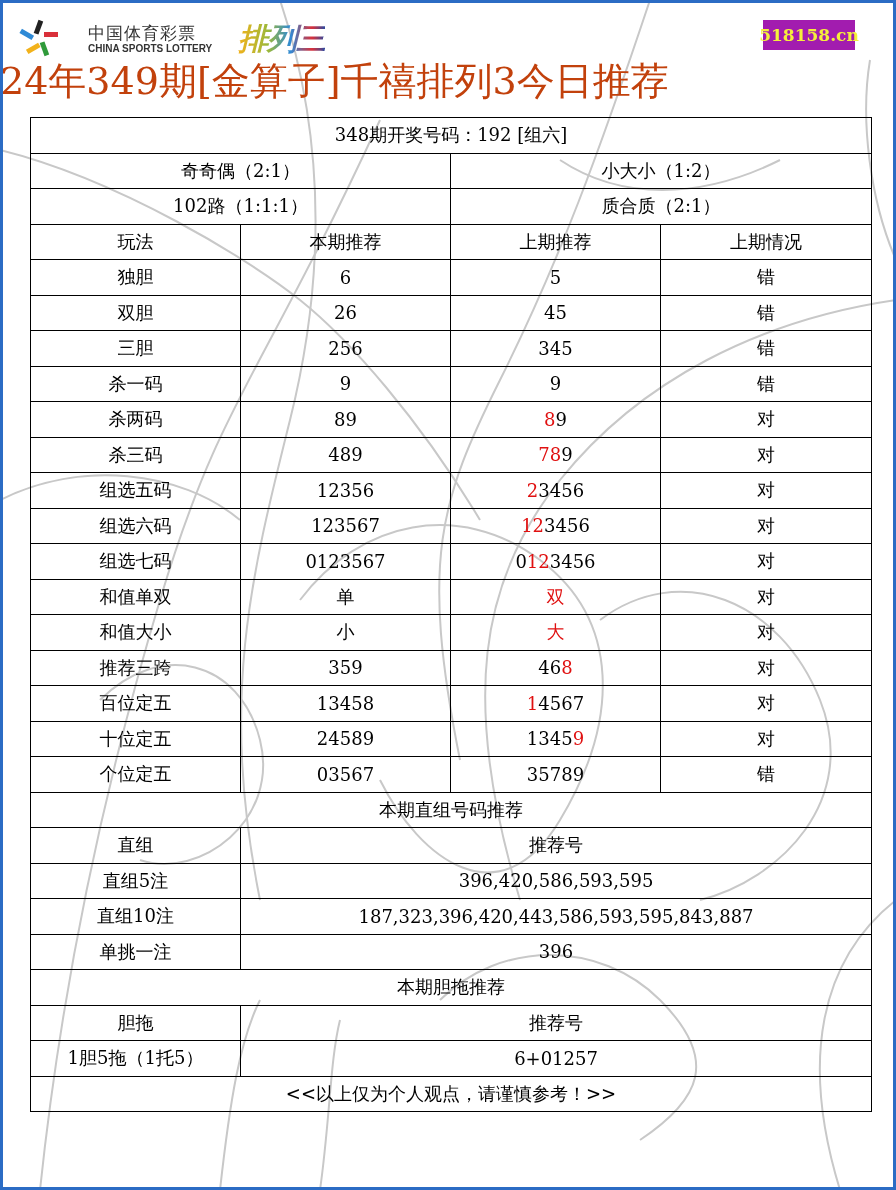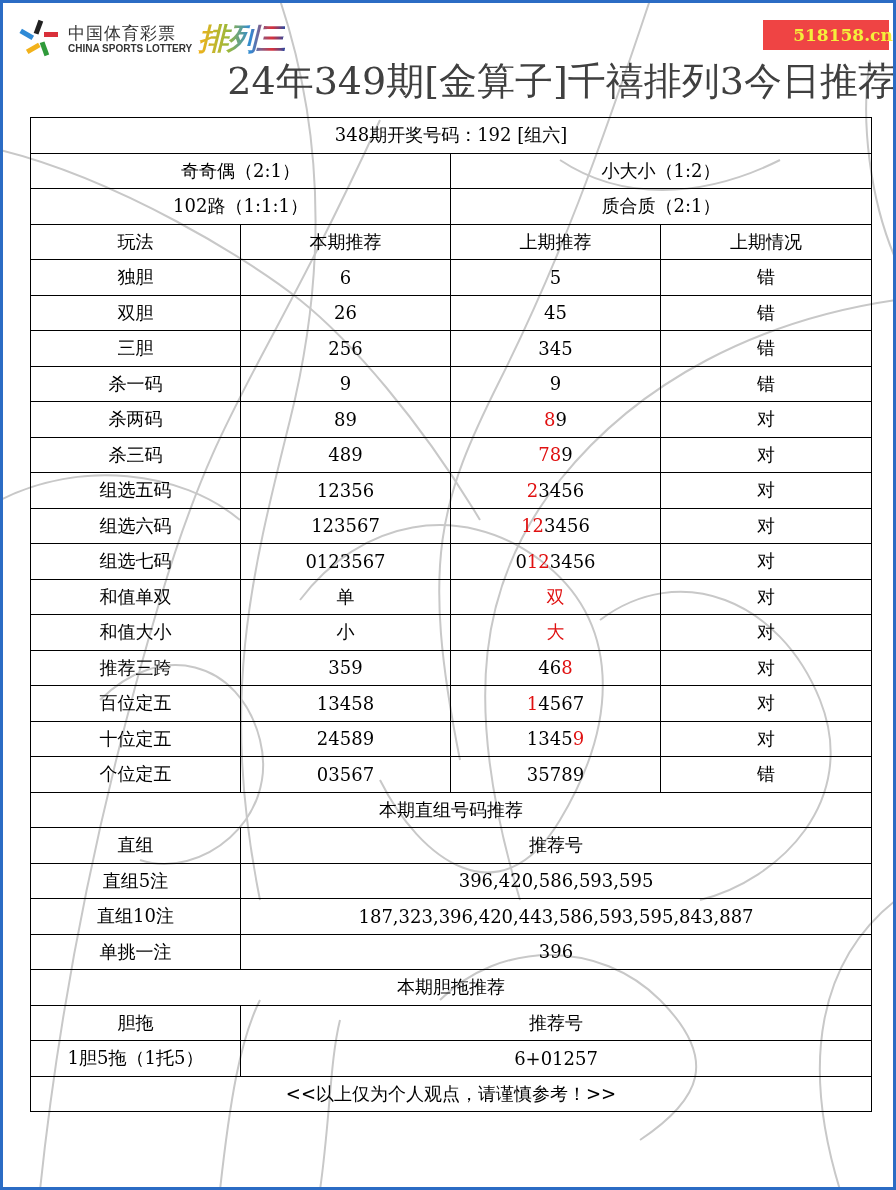--- a/index.html
+++ b/index.html
@@ -7,34 +7,34 @@
     width: 896px; height: 1190px; position: relative; overflow: hidden;
     background: #ffffff;
     font-family: "DejaVu Serif", "Liberation Serif", serif;
   }
   .frame {
     position: absolute; left: 0; top: 0; width: 896px; height: 1190px;
     box-sizing: border-box; border: 3px solid #2b6cc4; border-top-width: 3px;
     pointer-events: none; z-index: 5;
   }
   .bg-sketch { position: absolute; left: 0; top: 0; width: 896px; height: 1190px; z-index: 0; }
-  .logo { position: absolute; left: 18px; top: 18px; height: 42px; display: flex; align-items: center; z-index: 2; }
+  .logo { position: absolute; left: 18px; top: 18px; height: 42px; display: flex; align-items: center; z-index: 2; gap: 20px; }
   .logo-star { width: 44px; height: 42px; position: relative; }
   .logo-text { margin-left: 6px; display: flex; flex-direction: column; }
   .logo-cn { font-family: "DejaVu Sans", sans-serif; font-size: 17px; color: #333; letter-spacing: 1px; line-height: 20px; }
   .logo-en { font-family: "Liberation Sans", sans-serif; font-weight: bold; font-size: 10px; color: #333; line-height: 12px; }
   .logo-game { margin-left: 6px; font-family: "DejaVu Sans", sans-serif; font-weight: bold; font-style: italic;
     font-size: 30px; line-height: 38px; letter-spacing: -1px;
     background: linear-gradient(90deg, #f2b21b 0%, #9ab83a 35%, #2f8ad6 60%, #d9303a 85%, #2b4aa0 100%);
     -webkit-background-clip: text; background-clip: text; color: transparent; text-align: right; }
-  .site-badge { position: absolute; left: 763px; top: 20px; width: 92px; height: 30px; background: #ef4444;
+  .site-badge { position: absolute; left: 763px; top: 20px; width: 92px; height: 30px; background: #a21caf;
     color: #f4ef3b; font-family: "DejaVu Serif", serif; font-weight: bold; font-size: 17px;
-    display: flex; align-items: center; justify-content: center; z-index: 2; padding-left: 34px; }
-  .title { position: absolute; left: 0; width: 896px; top: 56px; text-align: right;
-    color: #404040; font-family: "DejaVu Serif", "Liberation Serif", serif; font-size: 38px; line-height: 50px; z-index: 2; letter-spacing: 0px; }
+    display: flex; align-items: center; justify-content: center; z-index: 2; }
+  .title { position: absolute; left: 0; width: 896px; top: 56px; text-align: left;
+    color: #c2410c; font-family: "DejaVu Serif", "Liberation Serif", serif; font-size: 38px; line-height: 50px; z-index: 2; letter-spacing: 0px; }
   table.main { position: absolute; left: 30px; top: 117px; width: 841px; border-collapse: collapse; z-index: 2;
     table-layout: fixed; background: transparent; }
   table.main td { border: 1.5px solid #000; height: 34.5px; padding: 0; text-align: center; vertical-align: middle;
     font-size: 18px; color: #000; font-family: "DejaVu Serif", "Liberation Serif", serif; }
   .red { color: #e01010; }
   .blue { color: #1a1ad0; border-radius: 8px; }
   .seg { }
 </style>
 </head>
 <body>

